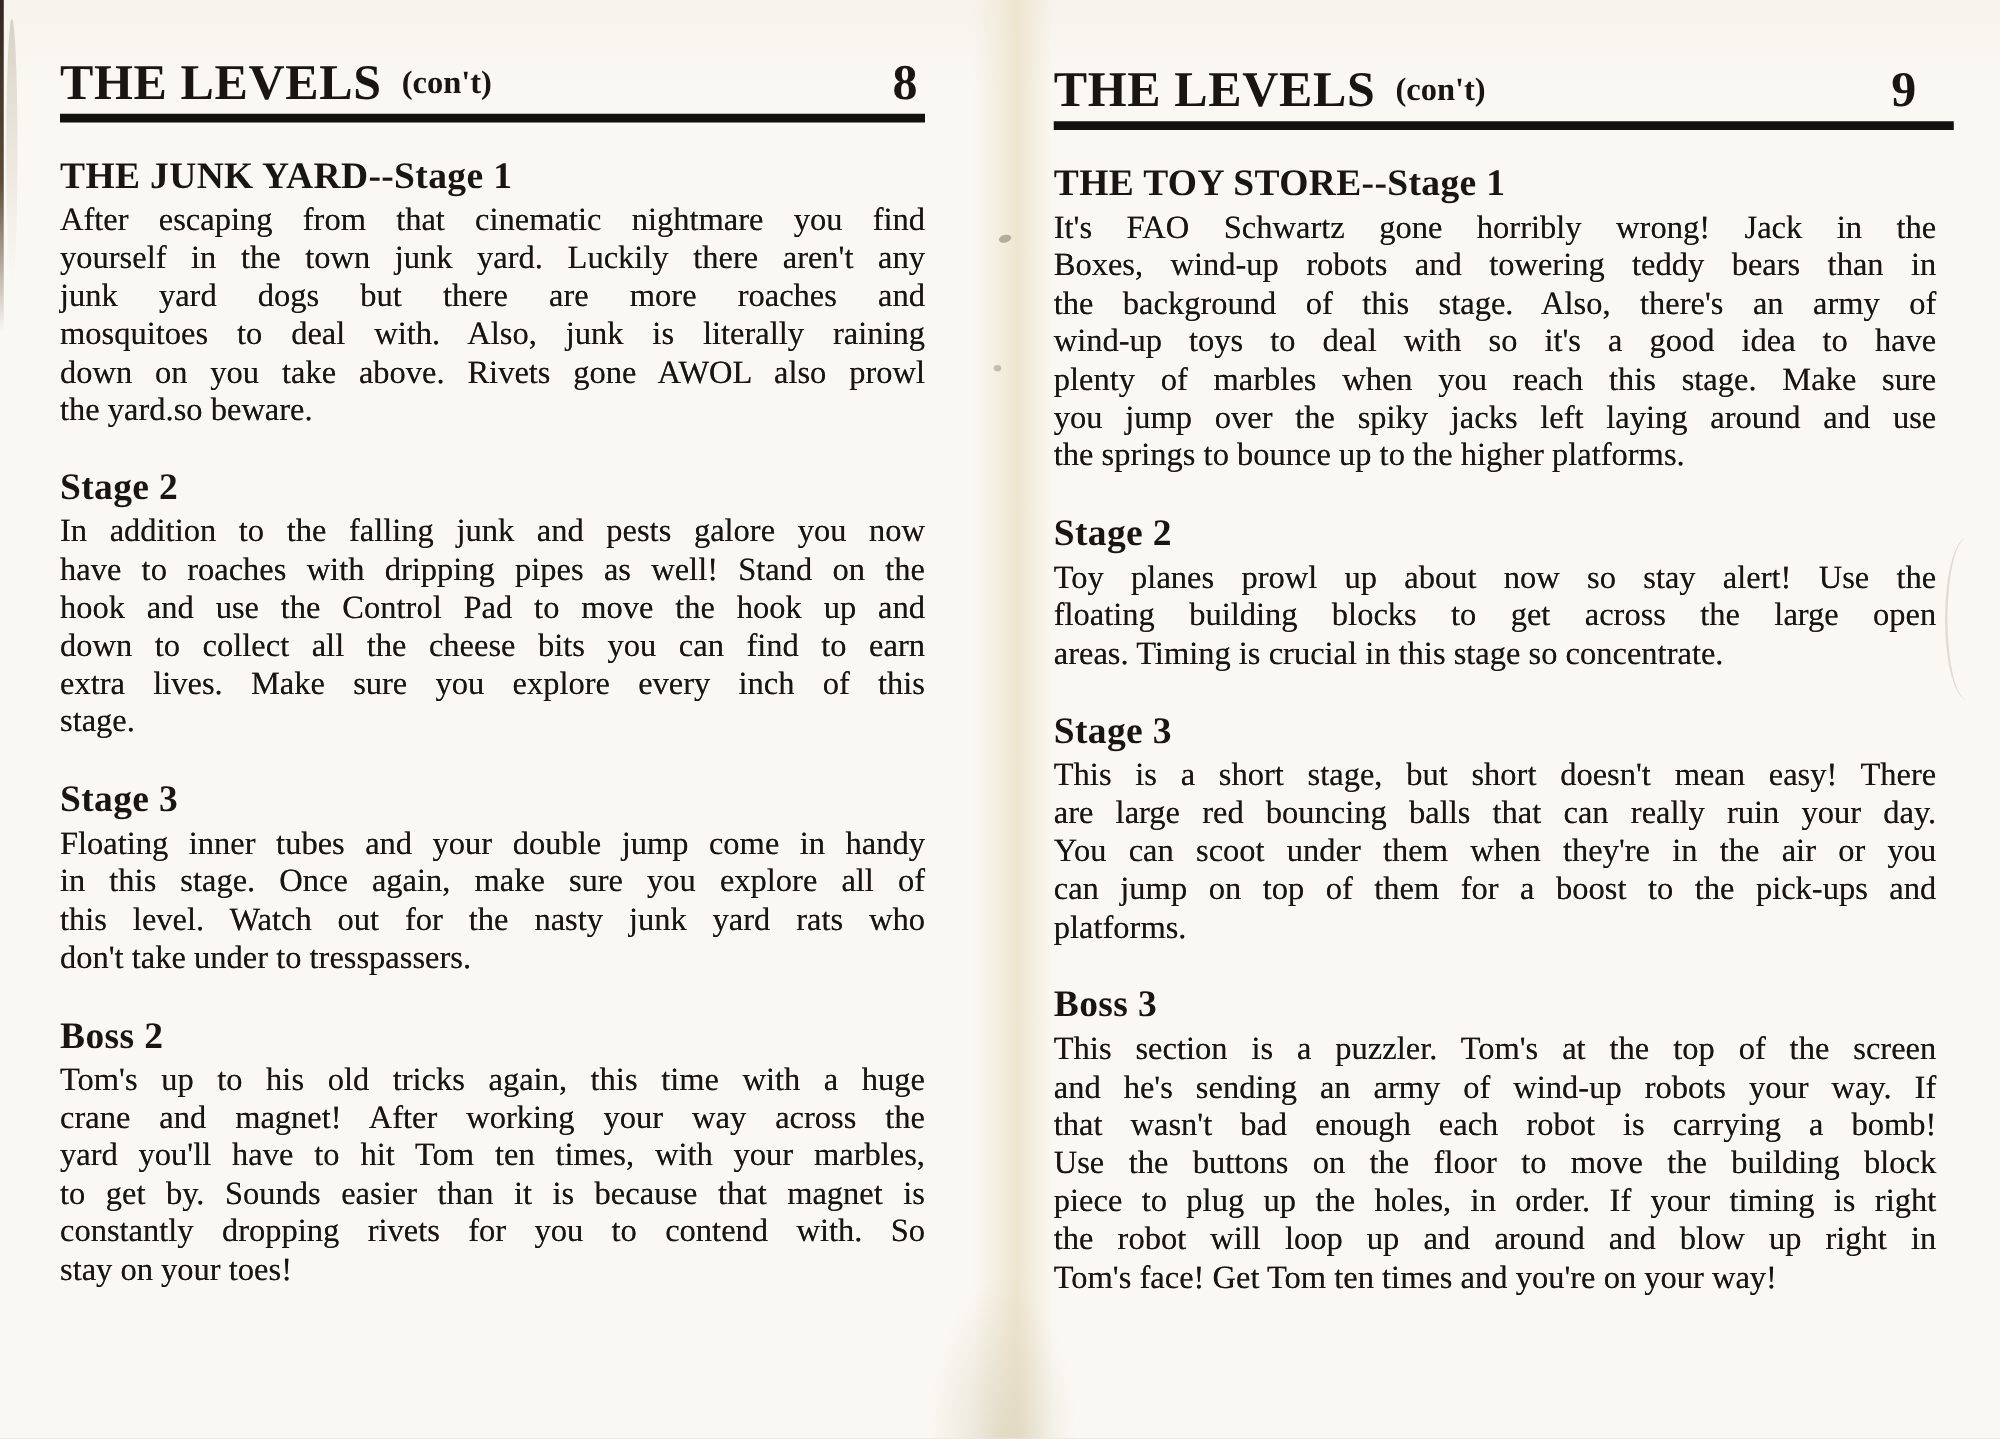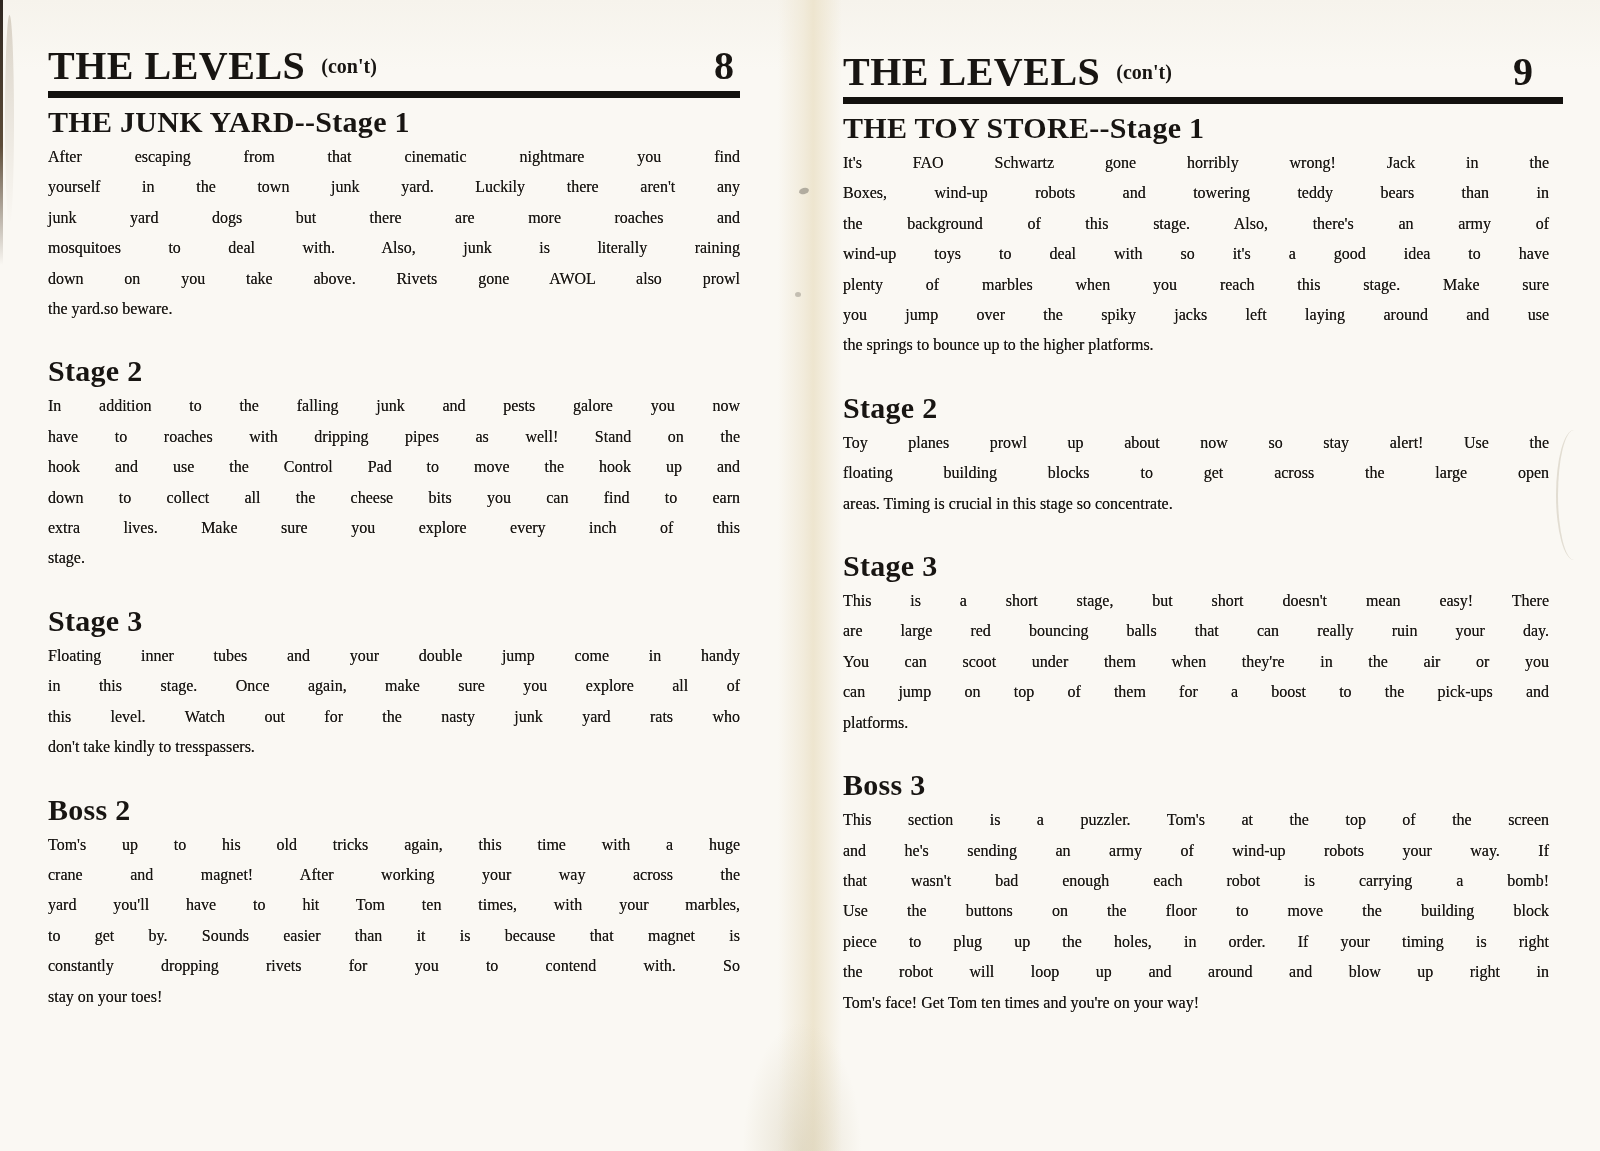--- a/index.html
+++ b/index.html
@@ -24,32 +24,32 @@
   .curve-mark{position:absolute;left:1556px;top:430px;width:34px;height:130px;
     border-left:2px solid rgba(205,198,182,0.55);border-radius:50% 0 0 50%/50% 0 0 50%;}
 
   
   .page{position:absolute;top:0;}
   .page-left{left:48px;width:692px;padding-top:44px;}
   .page-right{left:843px;width:720px;padding-top:50px;}
 
   .header-line{display:flex;align-items:flex-start;line-height:44px;}
   .title{font-size:40px;font-weight:bold;letter-spacing:.5px;}
-  .cont{font-size:20px;font-weight:bold;margin-left:16px;}
+  .cont{font-size:26px;font-weight:bold;margin-left:16px;}
   .pagenum{margin-left:auto;font-size:40px;font-weight:bold;}
   .page-left .pagenum{margin-right:6px;}
   .page-right .pagenum{margin-right:30px;}
   .rule{height:7px;background:#13110e;margin-top:3px;}
 
   .sections .section{margin-top:30px;}
-  .sections .section:first-child{margin-top:7px;}
+  .sections .section:first-child{margin-top:26px;}
   .page-right .section{width:706px;}
   .heading{font-size:30px;font-weight:bold;line-height:34px;margin:0;letter-spacing:.3px;}
   .para{margin-top:3px;}
-  .line{font-size:16px;line-height:30.4px;text-align:justify;text-align-last:justify;
+  .line{font-size:26px;line-height:30.4px;text-align:justify;text-align-last:justify;
     text-shadow:0 0 .5px rgba(24,21,18,.75);}
   .line.last{text-align-last:left;}
 </style>
 </head>
 <body>
 
 <div class="scan-root">
 
   <div class="gutter"></div>
   <div class="fold-shadow"></div>
@@ -90,21 +90,21 @@
             <div class="line">extra lives. Make sure you explore every inch of this</div>
             <div class="line last">stage.</div>
           </div>
         </div>
         <div class="section">
           <h2 class="heading">Stage 3</h2>
           <div class="para">
             <div class="line">Floating inner tubes and your double jump come in handy</div>
             <div class="line">in this stage. Once again, make sure you explore all of</div>
             <div class="line">this level. Watch out for the nasty junk yard rats who</div>
-            <div class="line last">don't take kindly to tresspassers.</div>
+            <div class="line last">don't take under to tresspassers.</div>
           </div>
         </div>
         <div class="section">
           <h2 class="heading">Boss 2</h2>
           <div class="para">
             <div class="line">Tom's up to his old tricks again, this time with a huge</div>
             <div class="line">crane and magnet! After working your way across the</div>
             <div class="line">yard you'll have to hit Tom ten times, with your marbles,</div>
             <div class="line">to get by. Sounds easier than it is because that magnet is</div>
             <div class="line">constantly dropping rivets for you to contend with. So</div>

